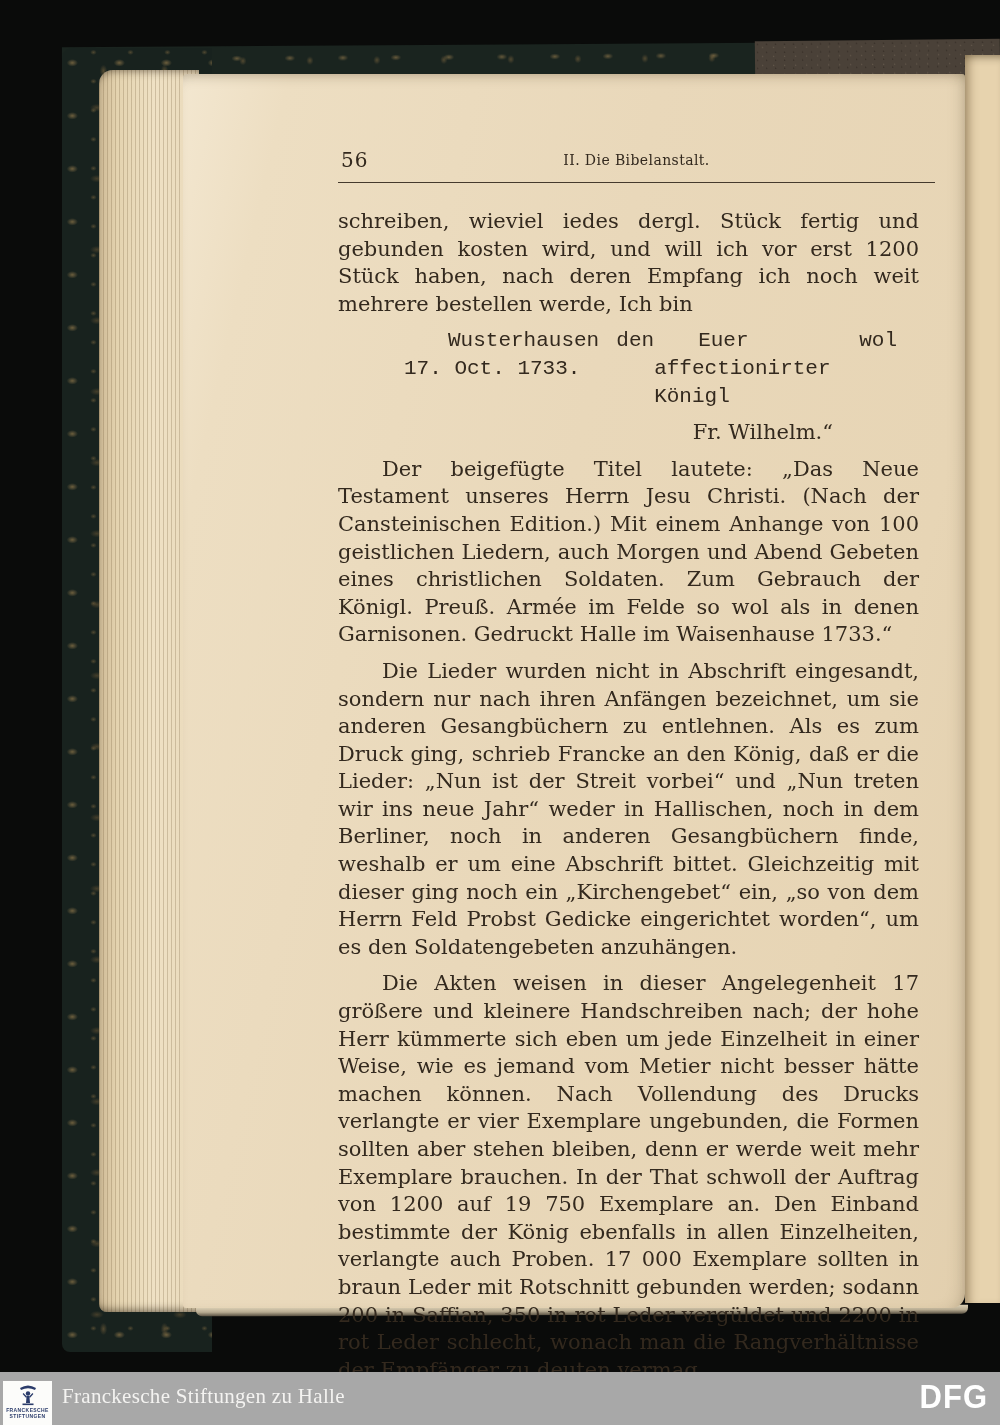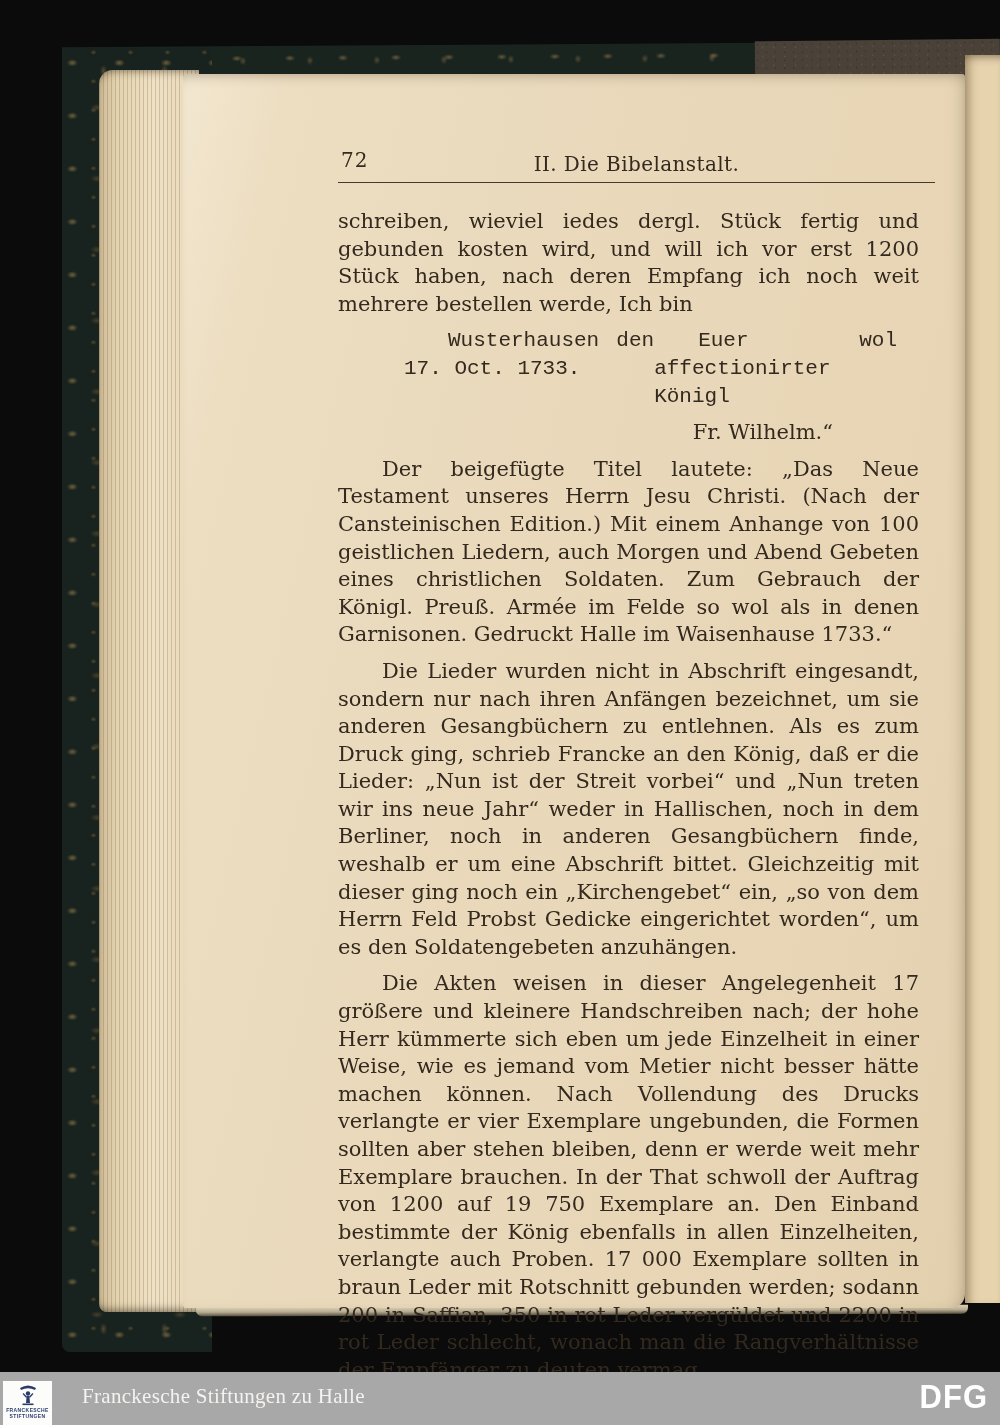--- a/index.html
+++ b/index.html
@@ -43,60 +43,60 @@
     background:linear-gradient(#ddd1b6 0%,#b7ab91 55%,#5a5243 100%);
     border-radius:0 0 6px 6px;transform:rotate(-0.2deg);}
   .page-right-sliver{position:absolute;left:965px;top:55px;width:35px;height:1248px;
     background:#e7d3ae;
     box-shadow:inset 10px 0 10px -6px rgba(100,78,44,.5), inset 0 8px 8px -6px rgba(60,46,24,.5);}
 
   
   .content{position:absolute;left:155px;top:72px;width:597px;color:#33291e;}
   .head-row{position:relative;height:30px;font-size:20px;}
   .folio{position:absolute;left:3px;top:2px;letter-spacing:1px;}
-  .running-title{position:absolute;left:0;right:0;top:6px;text-align:center;font-size:20px;
+  .running-title{position:absolute;left:0;right:0;top:6px;text-align:center;font-size:14px;
     letter-spacing:.4px;}
   .head-rule{height:0;border-top:1.6px solid #453a2d;margin-top:6px;}
   .bodytext{margin-top:25px;font-size:21px;line-height:27.6px;text-align:justify;}
   .bodytext p{margin:0 16px 9px 0;text-indent:44px;}
   .bodytext p.no-indent{text-indent:0;}
   .letter-row{display:flex;justify-content:space-between;padding-left:66px;padding-right:22px;
     text-indent:0;margin:0;font-family:Liberation Mono, monospace;}
   .sig-row{text-align:right;padding-right:86px;margin:0 0 10px 0;}
 
   
   .footer-bar{position:absolute;left:0;top:1372px;width:1000px;height:53px;background:#a8a8a8;}
   .fr-logo{position:absolute;left:3px;top:9px;width:49px;height:44px;background:#fcfcfa;
     display:flex;flex-direction:column;align-items:center;justify-content:flex-start;
     padding-top:2px;box-sizing:border-box;}
   .fr-logo svg{display:block;}
   .fr-logo-text{font-family:"Liberation Sans", sans-serif;font-size:5px;line-height:6px;
     color:#2b3c6b;letter-spacing:.4px;text-align:center;font-weight:bold;}
   .institution{position:absolute;left:62px;top:12px;color:#f4f3f1;font-size:21px;
-    font-family:"Liberation Serif", serif;letter-spacing:.3px;margin-left:20px;}
+    font-family:"Liberation Serif", serif;letter-spacing:.3px;}
   .dfg{position:absolute;right:12px;top:8px;color:#fff;font-family:"Liberation Sans", sans-serif;
     font-weight:900;font-size:31px;letter-spacing:1px;transform:scaleY(1.05);}
 </style>
 </head>
 <body>
 
 <div class="stage">
 
   <div class="cover-top"></div>
   <div class="cover-top-right"></div>
   <div class="cover-left"></div>
   <div class="page-stack"></div>
   <div class="page-right-sliver"></div>
   <div class="page-bottom-edge"></div>
 
   <div class="page-main">
     <div class="content">
 
       <div class="head-row">
-        <span class="folio">72</span>
+        <span class="folio">56</span>
         <span class="running-title">II. Die Bibelanstalt.</span>
       </div>
       <div class="head-rule"></div>
 
       <div class="bodytext">
         <p class="no-indent">schreiben, wieviel iedes dergl. Stück fertig und gebunden kosten wird, und will ich vor erst 1200 Stück haben, nach deren Empfang ich noch weit mehrere bestellen werde, Ich bin</p>
         <p class="letter-row">
           <span>Wusterhausen den 17. Oct. 1733.</span>
           <span>Euer wol affectionirter Königl</span>
         </p>

